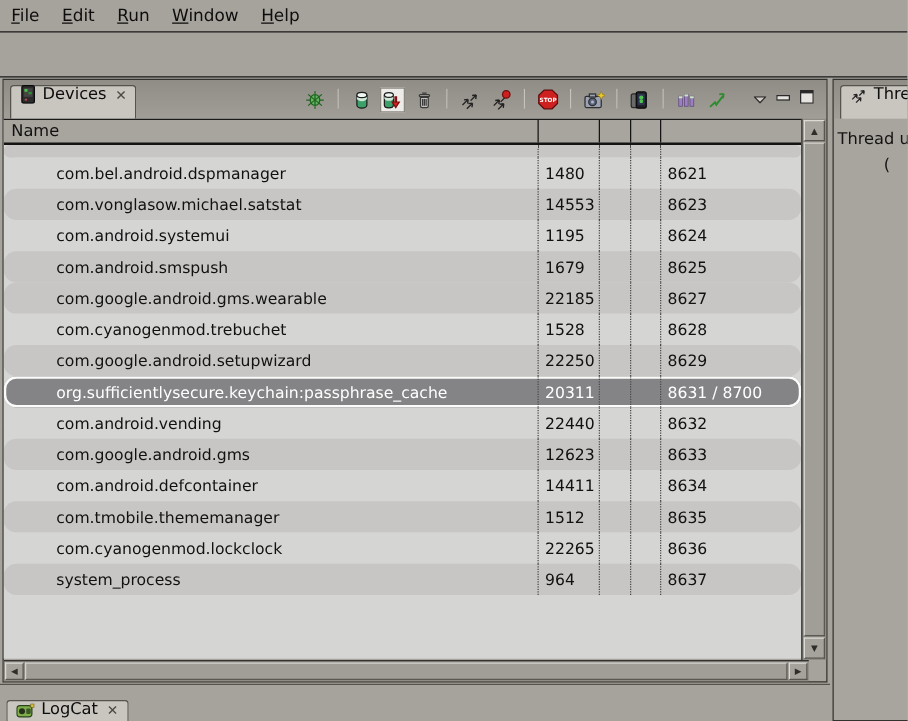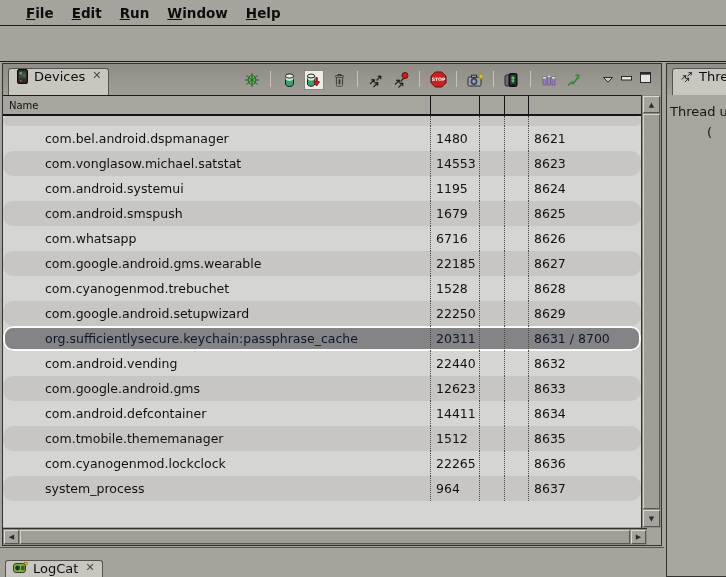--- a/index.html
+++ b/index.html
@@ -2,59 +2,59 @@
 <html><head>
 <meta charset="utf-8">
 <style>
   * { margin:0; padding:0; box-sizing:border-box; }
   html,body { width:726px; height:577px; }
   body { font-family:"DejaVu Sans","Liberation Sans",sans-serif; background:#a6a39c; color:#111; }
   .screen { position:relative; width:726px; height:577px; overflow:hidden; background:#a6a39c; }
 
   
   .menubar { position:absolute; left:0; top:0; width:726px; height:26px;
-    background:#a6a39c; border-bottom:1px solid #1b1a18; display:flex; align-items:center; padding-left:17px;font-weight:bold; }
+    background:#a6a39c; border-bottom:1px solid #1b1a18; display:flex; align-items:center; padding-left:0; }
   .menu-item { padding:0 9px; font-size:13.5px; color:#0d0d0d; cursor:default; }
   .menu-item u { text-decoration:underline; }
 
   .toolbar-strip { position:absolute; left:0; top:27px; width:726px; height:35px;
     background:#a6a39c; border-bottom:1px solid #1b1a18; }
 
   
   .devices-panel { position:absolute; left:2px; top:63px; width:660px; height:483px;
     background:#a6a39c; border:1px solid #33322e; }
   .tabbar { position:absolute; left:0; top:0; right:0; height:31px;
     background:linear-gradient(#8f8d86,#a19e97); display:flex; align-items:flex-end; }
   .tab { height:27px; margin-left:5px; background:#c9c6c0; border:1px solid #55534d; border-bottom:none;
-    border-radius:3px 3px 0 0; display:flex; align-items:flex-start; padding:0 7px; gap:5px; font-size:13px; color:#0d0d0d; }
+    border-radius:3px 3px 0 0; display:flex; align-items:flex-end; padding:12px 7px; gap:5px; font-size:13px; color:#0d0d0d; }
   .tab .close { font-size:11px; font-weight:bold; color:#4c4a45; padding-left:2px; }
   .tab svg { display:block; }
 
   .tb-icons { margin-left:auto; display:flex; align-items:center; gap:5px; padding:0 10px 4px 0; }
   .tbtn { width:20px; height:20px; display:flex; align-items:center; justify-content:center; }
   .tbtn.hl { background:#edecE9; border:1px solid #8b887f; }
   .tsep { width:1px; height:16px; background:#7c7a73; border-right:1px solid #c6c3bd; margin:0 3px 2px 3px; }
   .viewctl { display:flex; align-items:center; gap:8px; margin-left:14px; padding-bottom:4px; }
 
   
   .table { position:absolute; left:0; top:31px; right:20px; bottom:18px; border-top:1px solid #1b1a18; background:#d5d5d4; overflow:hidden; }
   .theader { position:absolute; left:0; top:0; right:0; height:20px; background:#a8a59e;
-    border-bottom:2px solid #141414; display:grid; grid-template-columns:427px 49px 25px 24px 1fr; font-size:10px; }
+    border-bottom:2px solid #141414; display:grid; grid-template-columns:427px 49px 25px 24px 1fr; font-size:13px; }
   .theader span { border-left:1px solid #141414; height:100%; display:flex; align-items:center; }
   .theader span:first-child { border-left:none; padding-left:6px; }
   .rows { position:absolute; left:0; top:20px; right:0; bottom:0; overflow:hidden; }
   .trow { height:25px; display:grid; grid-template-columns:427px 49px 25px 24px 1fr; font-size:12.5px;border-radius:10px; }
   .trow.partial { height:10px; }
   .trow.light { background:#d5d5d4; }
   .trow.dark  { background:#c7c6c4; }
   .trow.partial { background:#c7c6c4; }
   .trow span { display:flex; align-items:center; overflow:hidden; white-space:nowrap; border-left:1px dotted #4a4a48; }
   .trow span:first-child { border-left:none; padding-left:42px; }
   .trow .c-pid, .trow .c-port { padding-left:5px; }
-  .trow.sel { background:#848486; color:#0f172a; box-shadow:inset 0 0 0 2px #fbfbfa; position:relative; z-index:2; }
+  .trow.sel { background:#848486; color:#ffffff; box-shadow:inset 0 0 0 2px #fbfbfa; position:relative; z-index:2; }
 
   
   .vscroll { position:absolute; top:31px; right:0; width:20px; height:433px; background:#8f8c85; border-left:1px solid #33322e; }
   .sbtn { position:absolute; left:1px; right:1px; height:17px; background:#a6a39c;
     border:1px solid; border-color:#dcdad5 #57554f #57554f #dcdad5; display:flex; align-items:center; justify-content:center;
     font-size:7px; color:#2e2d2a; }
   .sbtn.up { top:1px; } .sbtn.down { bottom:1px; }
   .vthumb { position:absolute; left:1px; right:1px; top:19px; bottom:19px; background:#a19e97;
     border:1px solid; border-color:#d4d2cd #5a5852 #5a5852 #d4d2cd; }
   .hscroll { position:absolute; left:0; bottom:0; width:644px; height:17px; background:#8f8c85; border-top:1px solid #33322e; }
@@ -265,27 +265,20 @@
             <span class="c-b"></span>
             <span class="c-port">8624</span>
           </div>
           <div class="trow dark">
             <span class="c-name">com.android.smspush</span>
             <span class="c-pid">1679</span>
             <span class="c-a"></span>
             <span class="c-b"></span>
             <span class="c-port">8625</span>
           </div>
-          <div class="trow light">
-            <span class="c-name">com.whatsapp</span>
-            <span class="c-pid">6716</span>
-            <span class="c-a"></span>
-            <span class="c-b"></span>
-            <span class="c-port">8626</span>
-          </div>
           <div class="trow dark">
             <span class="c-name">com.google.android.gms.wearable</span>
             <span class="c-pid">22185</span>
             <span class="c-a"></span>
             <span class="c-b"></span>
             <span class="c-port">8627</span>
           </div>
           <div class="trow light">
             <span class="c-name">com.cyanogenmod.trebuchet</span>
             <span class="c-pid">1528</span>

